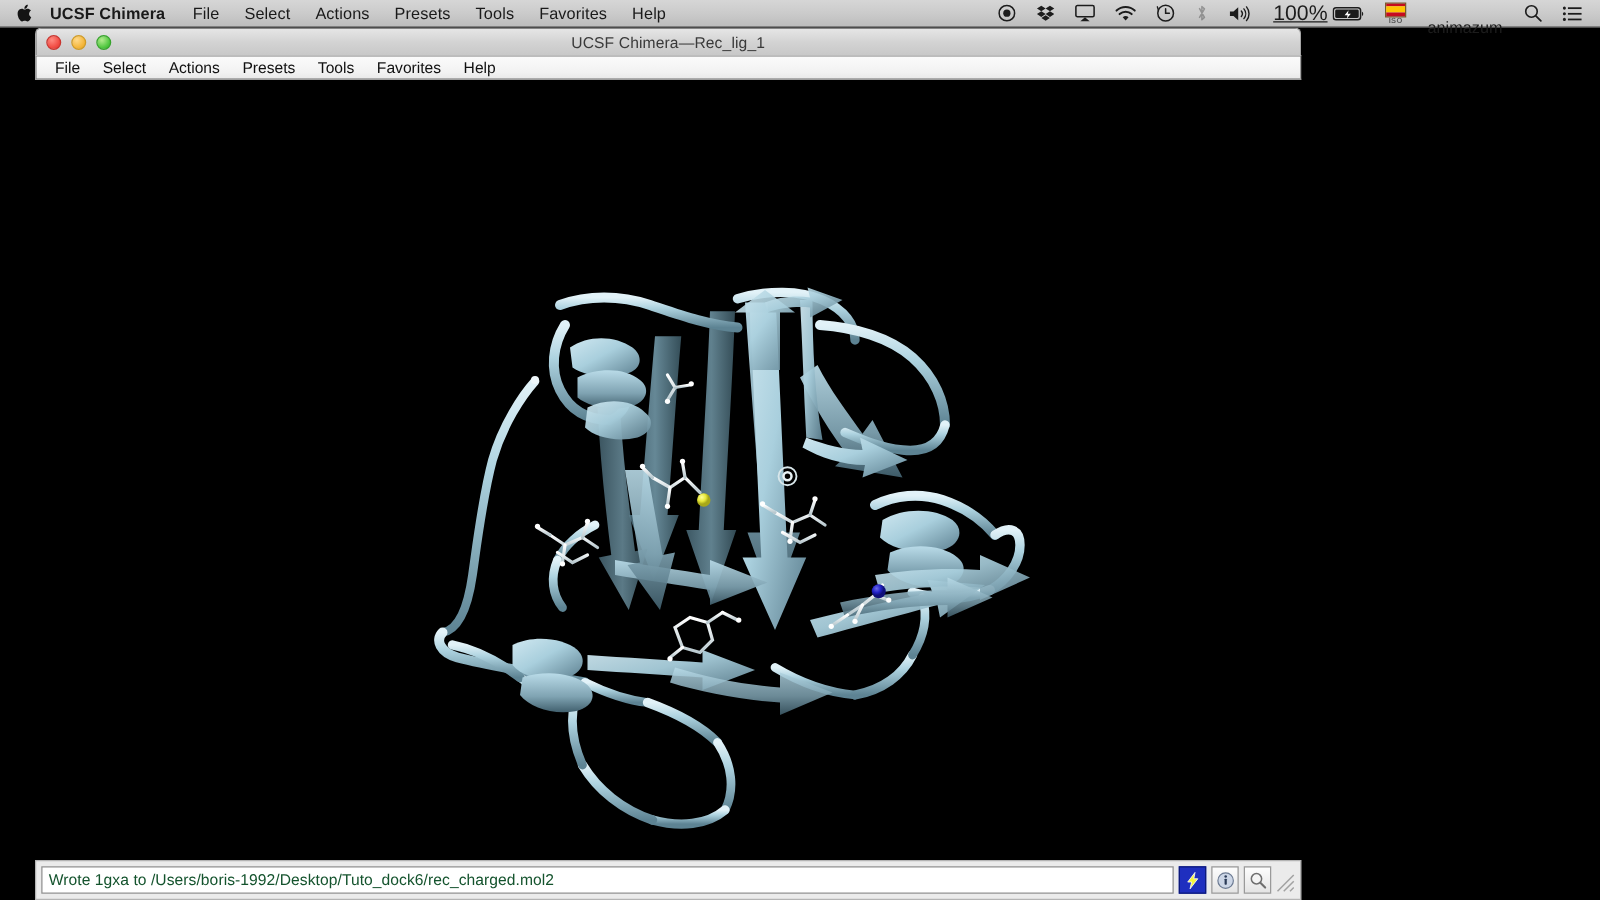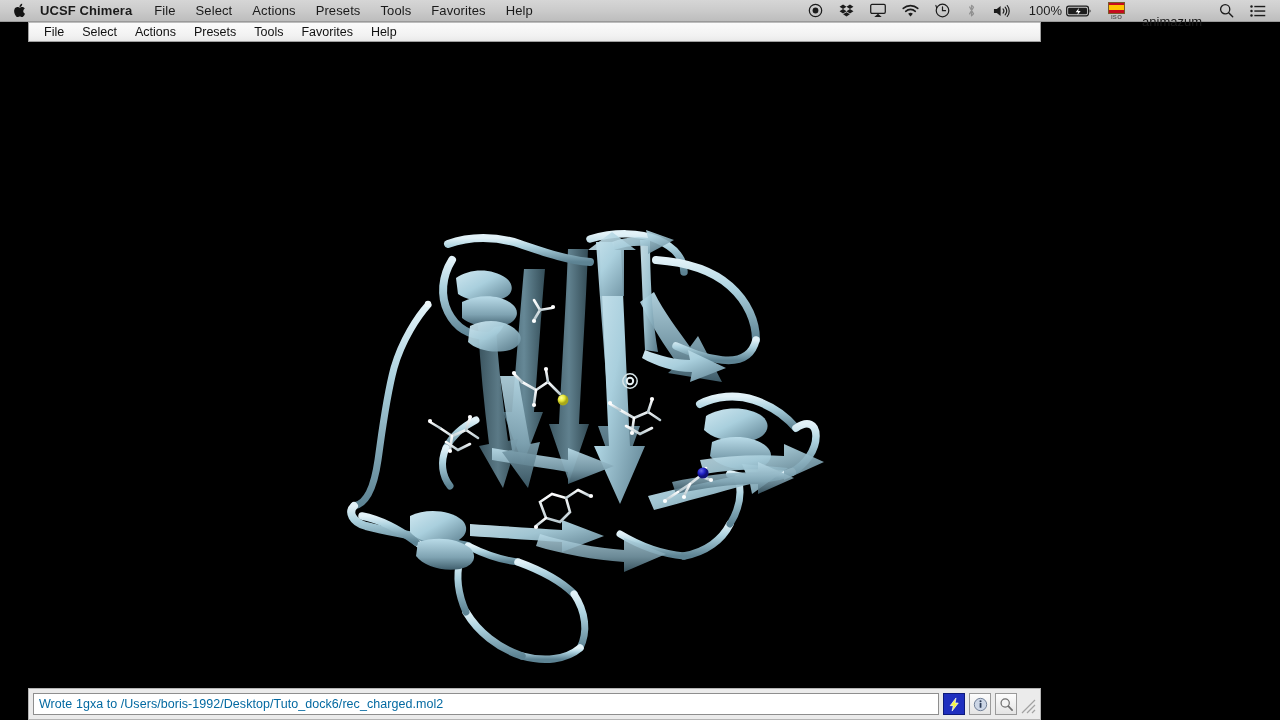--- a/index.html
+++ b/index.html
@@ -29,21 +29,21 @@
     padding: 0 10px; height: 22px; display: flex; align-items: center;
     font-size: 13px; letter-spacing: 0.1px; white-space: nowrap;
   }
   .mb-item.bold { font-weight: bold; padding-left: 3px; padding-right: 12px; }
   .mb-status {
     height: 22px; display: flex; align-items: center; justify-content: center;
     padding: 0 8px; color: #1c1c1c;
   }
   .mb-status.dim { opacity: 0.32; }
   .mb-status.text { font-size: 13px; padding: 0 9px; margin-top: 21px; }
-  .mb-status.battpct { font-size: 13px; padding-right: 3px; padding-left: 10px; }
+  .mb-status.battpct { font-size: 17px; padding-right: 3px; padding-left: 10px; text-decoration: underline; }
   .flagicon {
     width: 17px; height: 12px; position: relative;
     border: 0.5px solid #7a5a28; display: inline-block;
   }
   .flagicon .f-top { position:absolute; left:0; top:0; width:100%; height:25%; background:#c60b1e; }
   .flagicon .f-mid { position:absolute; left:0; top:25%; width:100%; height:50%; background:#ffc400; }
   .flagicon .f-bot { position:absolute; left:0; bottom:0; width:100%; height:25%; background:#c60b1e; }
   .flagwrap { display:flex; flex-direction:column; align-items:center; justify-content:center; line-height:1; }
   .flaglabel { font-size: 6px; color:#5a5a5a; letter-spacing:0.3px; margin-top:0px; font-weight:bold;}
 
@@ -93,21 +93,21 @@
     position: absolute; left: 28px; top: 688px;
     width: 1013px; height: 32px;
     background: #ebebeb;
     border: 1px solid #b4b4b4;
     display: flex; align-items: center; padding: 0 4px;
   }
   .statusfield {
     flex: 1; height: 22px; background: #ffffff;
     border: 1px solid #8e8e8e;
     display: flex; align-items: center; padding: 0 5px;
-    font-size: 12.5px; color: #0369a1; white-space: nowrap; overflow: hidden;
+    font-size: 12.5px; color: #14532d; white-space: nowrap; overflow: hidden;
     letter-spacing: 0.05px;
   }
   .sbtn {
     width: 22px; height: 22px; margin-left: 4px;
     border: 1px solid #9a9a9a;
     background: linear-gradient(180deg,#fdfdfd,#e4e4e4);
     display: flex; align-items: center; justify-content: center;
     flex: 0 0 auto;
   }
   .sbtn.active { background: #1f2fbf; border-color: #0d1a7a; }
@@ -225,20 +225,28 @@
           <circle cx="1.6" cy="7" r="1.3" fill="#1c1c1c"></circle>
             <rect x="4.6" y="6.3" width="11.6" height="1.5" fill="#1c1c1c"></rect>
           <circle cx="1.6" cy="11.8" r="1.3" fill="#1c1c1c"></circle>
             <rect x="4.6" y="11.1" width="11.6" height="1.5" fill="#1c1c1c"></rect>
         </svg>
       </div>
     </div>
   </div>
 
   <div class="chimera-window">
+    <div class="titlebar">
+      <div class="traffic">
+        <span class="tl red"></span>
+        <span class="tl yellow"></span>
+        <span class="tl green"></span>
+      </div>
+      <div class="wintitle">UCSF Chimera—Rec_lig_1</div>
+    </div>
     <div class="winmenubar">
       <div class="wm-item">File</div>
       <div class="wm-item">Select</div>
       <div class="wm-item">Actions</div>
       <div class="wm-item">Presets</div>
       <div class="wm-item">Tools</div>
       <div class="wm-item">Favorites</div>
       <div class="wm-item">Help</div>
     </div>
   </div>

